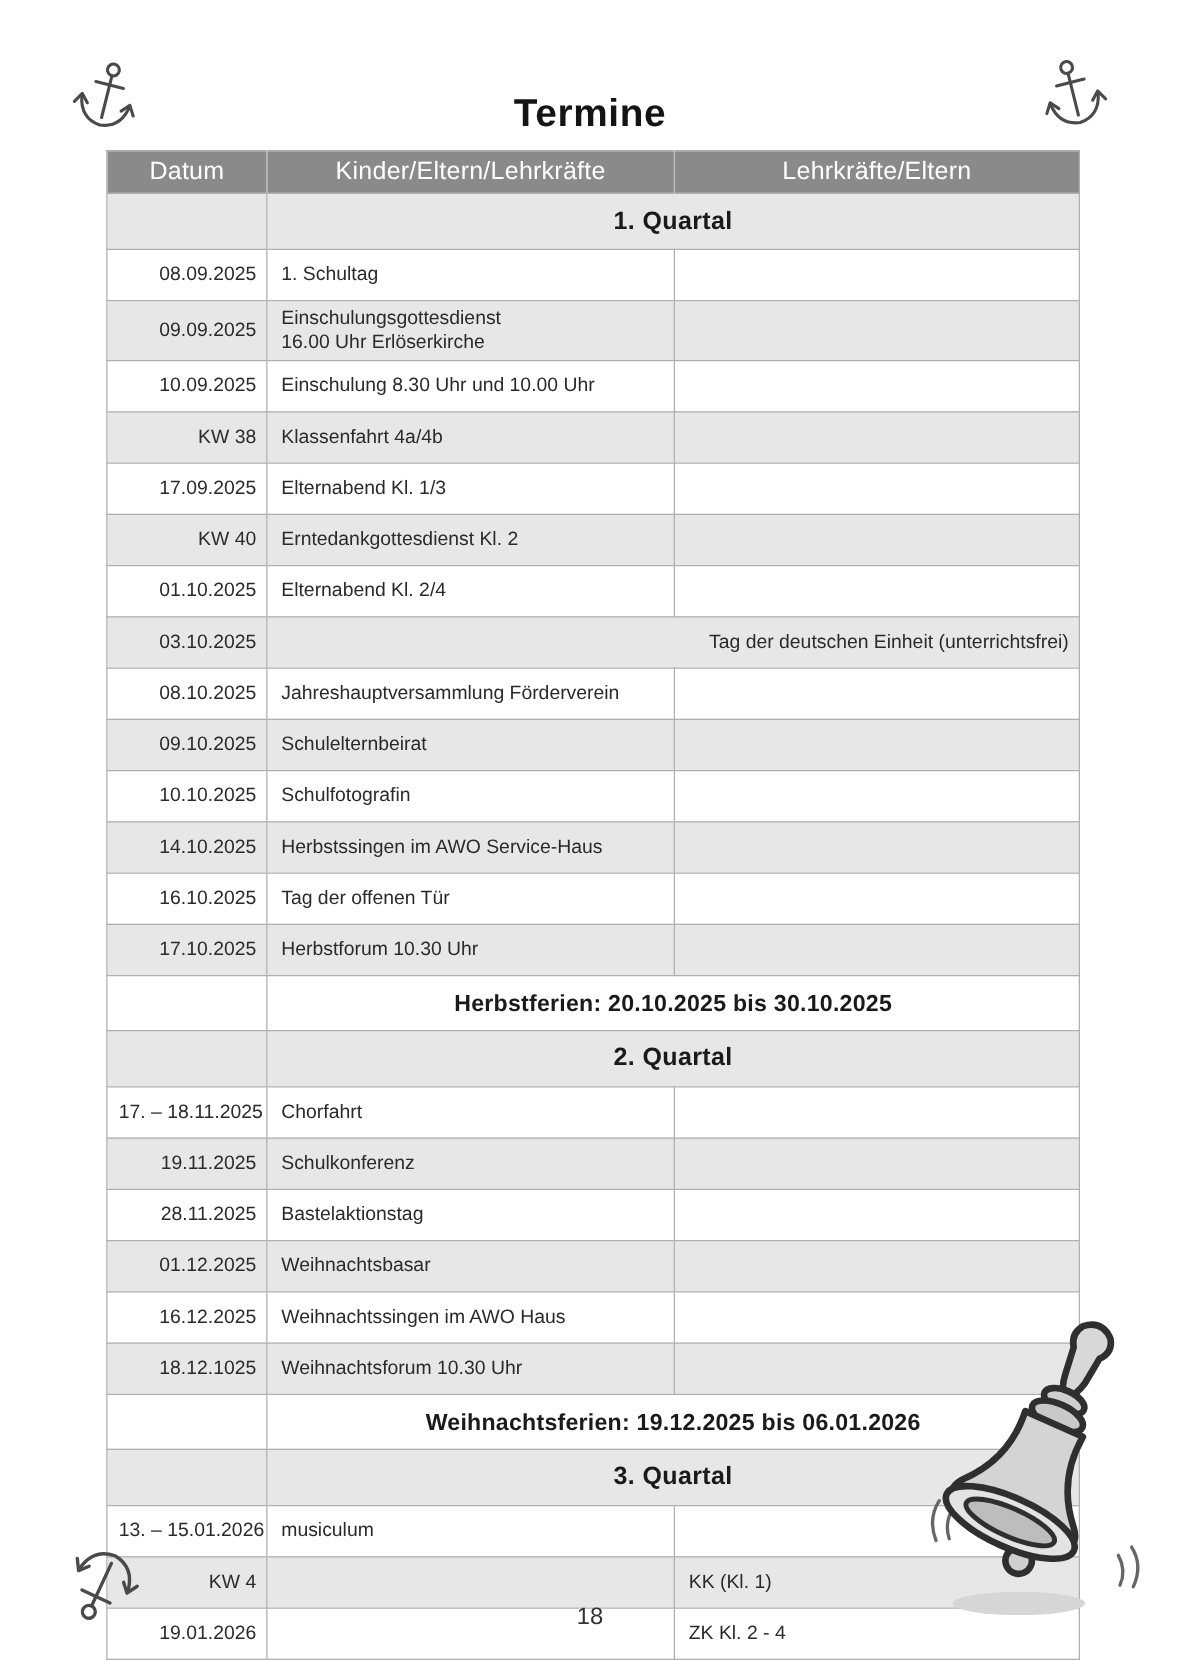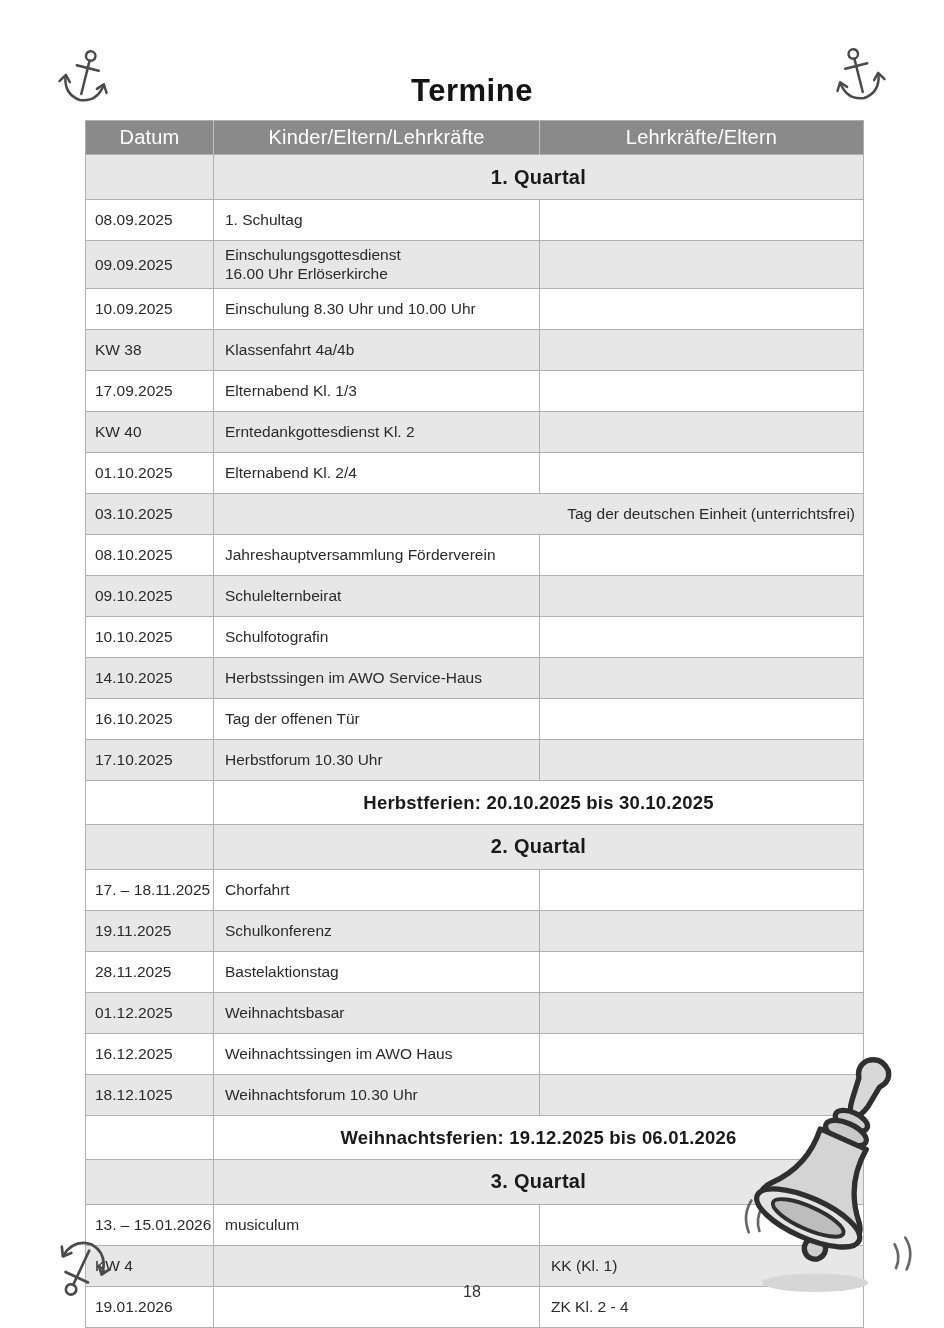--- a/index.html
+++ b/index.html
@@ -22,38 +22,38 @@
   th{
     background:#8a8a8a;color:#ffffff;font-weight:400;font-size:20px;
     height:31px;border-left:1px solid #c2c2c2;letter-spacing:.2px;
   }
   th:first-child{border-left:none;}
   td{
     border:1px solid #b0b0b0;font-size:15.5px;height:32px;
     padding:4px 8px;vertical-align:middle;color:#2a2a2a;line-height:1.25;
   }
   tr.shade td{background:#e7e7e7;}
-  td.c-date{padding-left:9px;white-space:nowrap;}
+  td.c-date{padding-left:9px;white-space:nowrap;text-align:right;}
   td.c-main{padding-left:11px;white-space:pre-line;}
   td.c-right{padding-left:11px;}
   tr.section td{height:36px;}
   td.sec{
     text-align:center;font-weight:700;font-size:20px;color:#1a1a1a;
     letter-spacing:.3px;
   }
   tr.ferien td{height:35px;}
   td.fer{
     text-align:center;font-weight:700;font-size:18.5px;
     color:#1a1a1a;letter-spacing:.2px;margin-top:23px;
   }
   td.span-ctr{text-align:right;}
   td.span-lft{text-align:left;padding-left:11px;}
   .page-number{
     position:absolute;top:1283px;left:0;width:100%;
-    text-align:center;font-size:16px;color:#333;
+    text-align:center;font-size:19px;color:#333;
   }
   .deco{position:absolute;z-index:5;pointer-events:none;}
   .anchor-tl{left:52px;top:42px;width:66px;height:74px;transform:rotate(14deg);}
   .anchor-tr{left:826px;top:40px;width:66px;height:74px;transform:scaleX(-1) rotate(14deg);}
   .anchor-bl{left:46px;top:1226px;width:72px;height:80px;transform:rotate(205deg);}
   .bell{left:738px;top:1044px;width:186px;height:252px;}
 </style>
 </head>
 <body>
 

